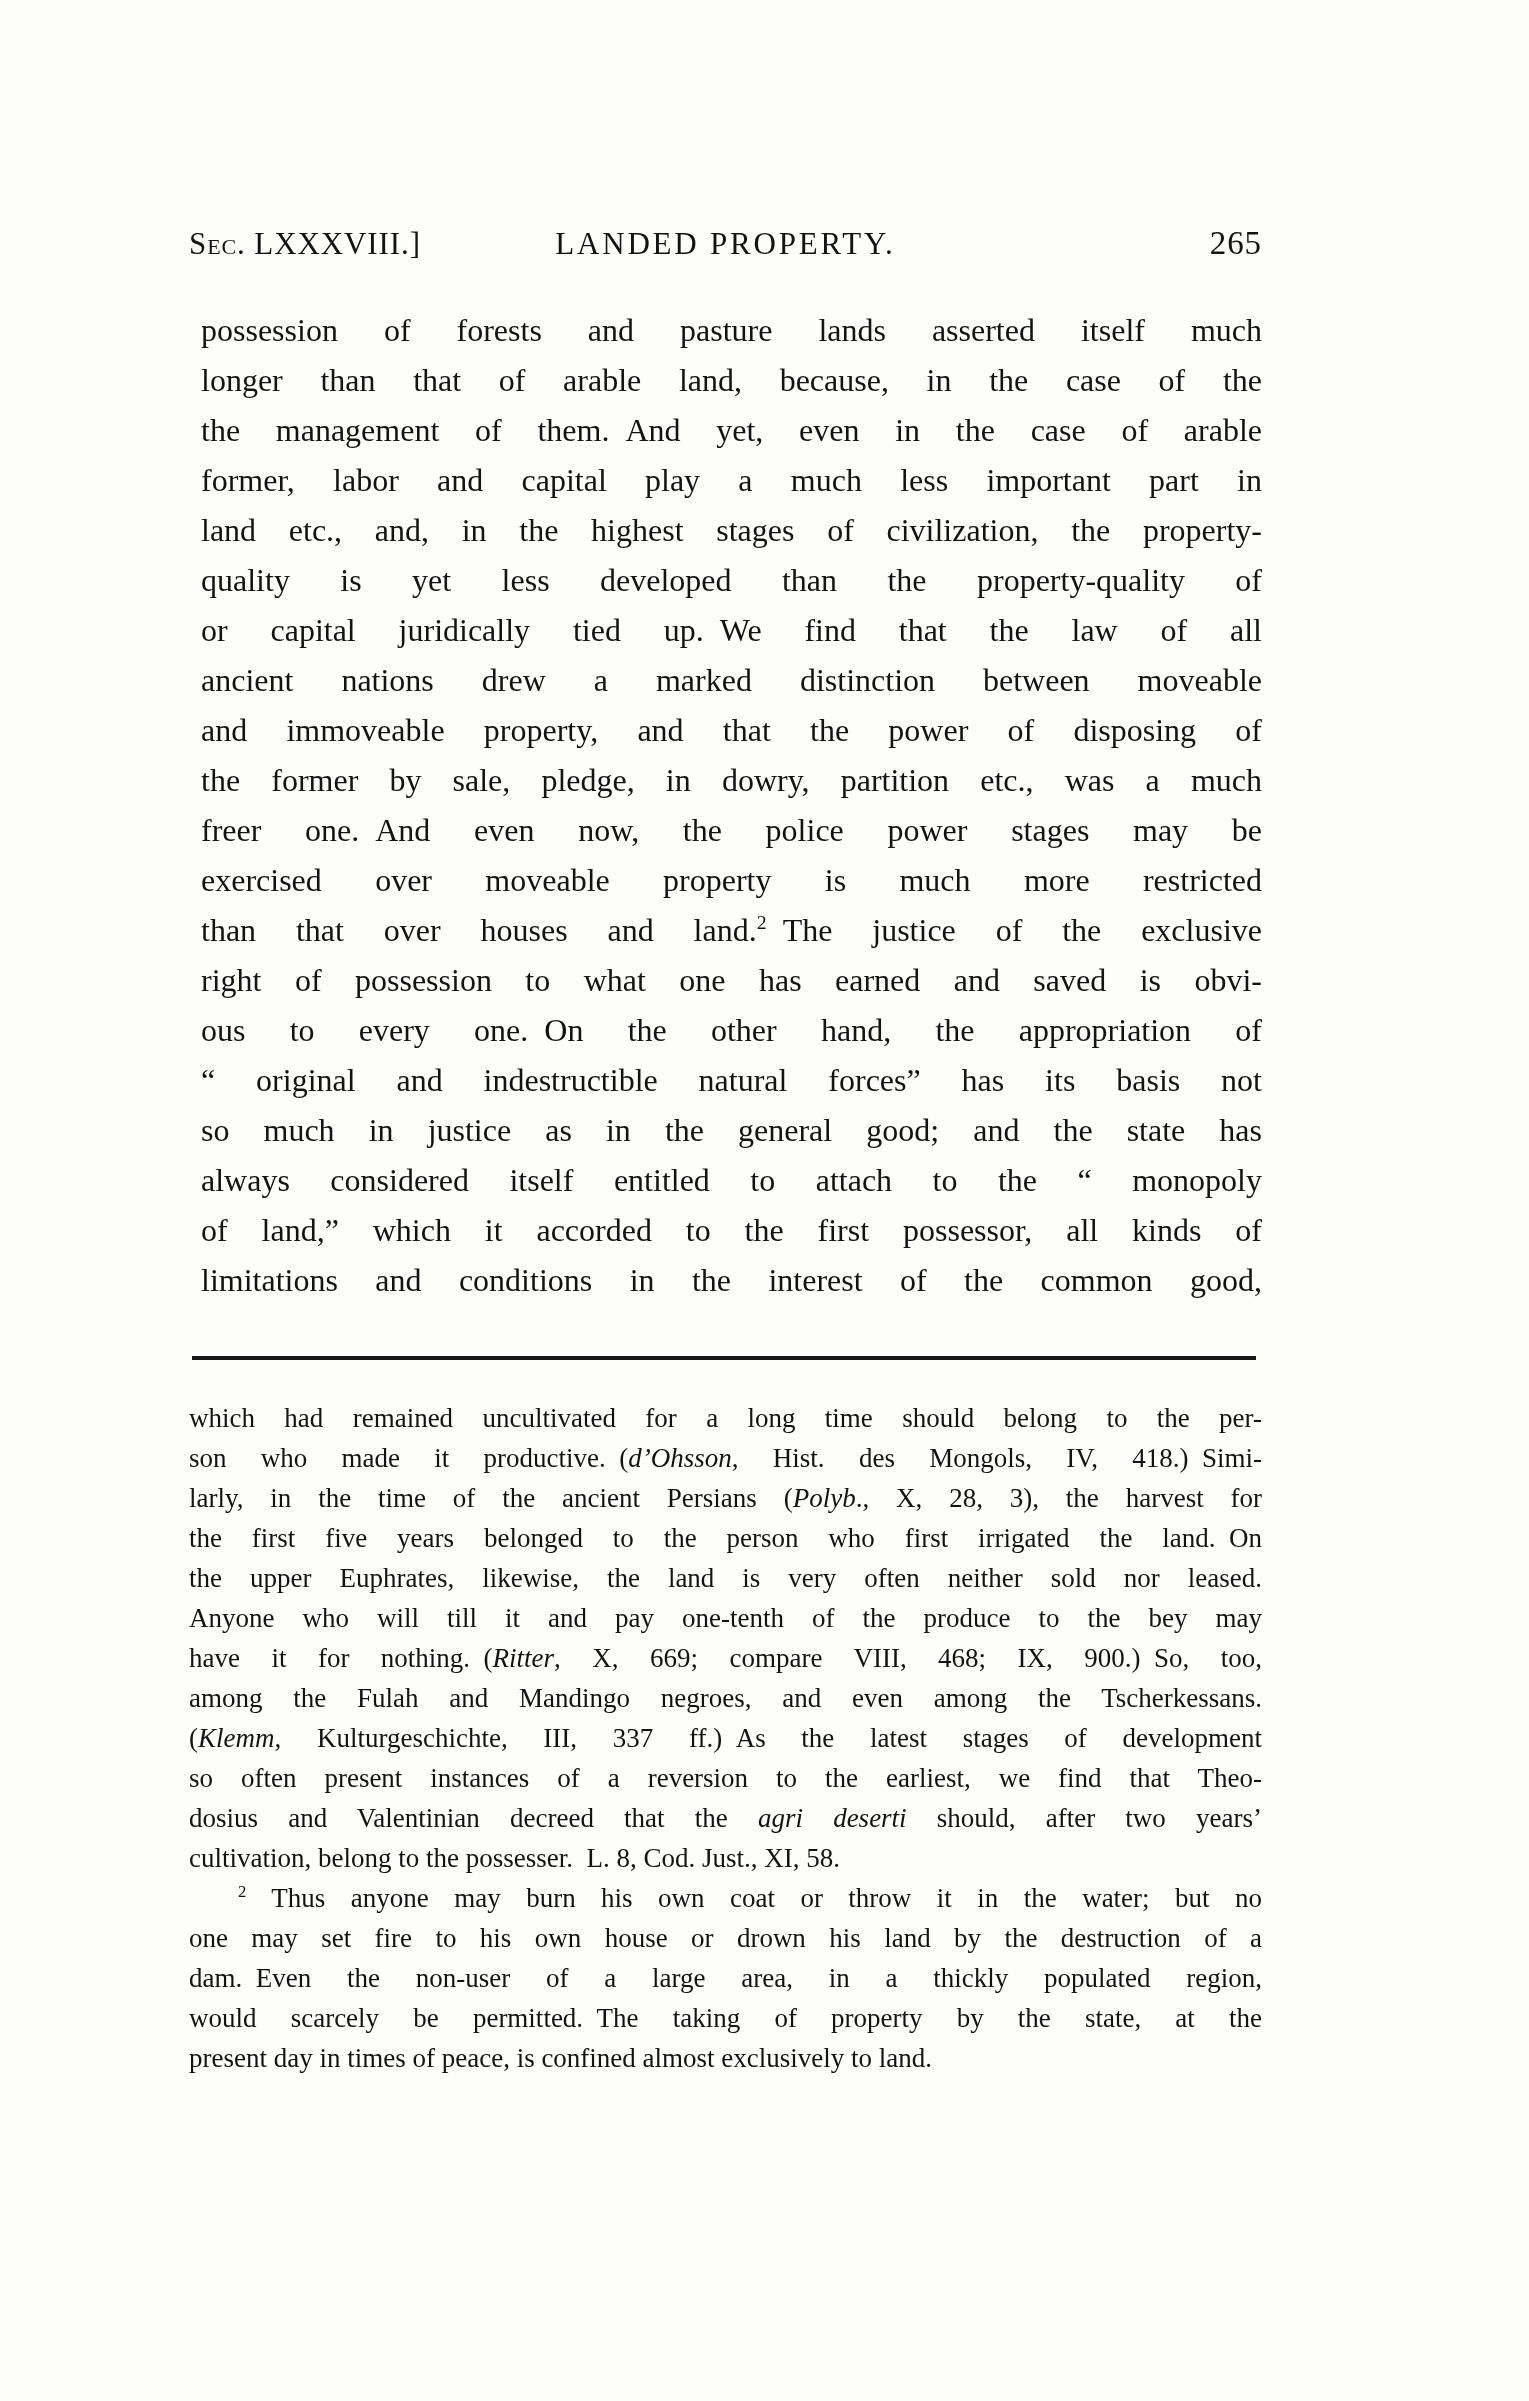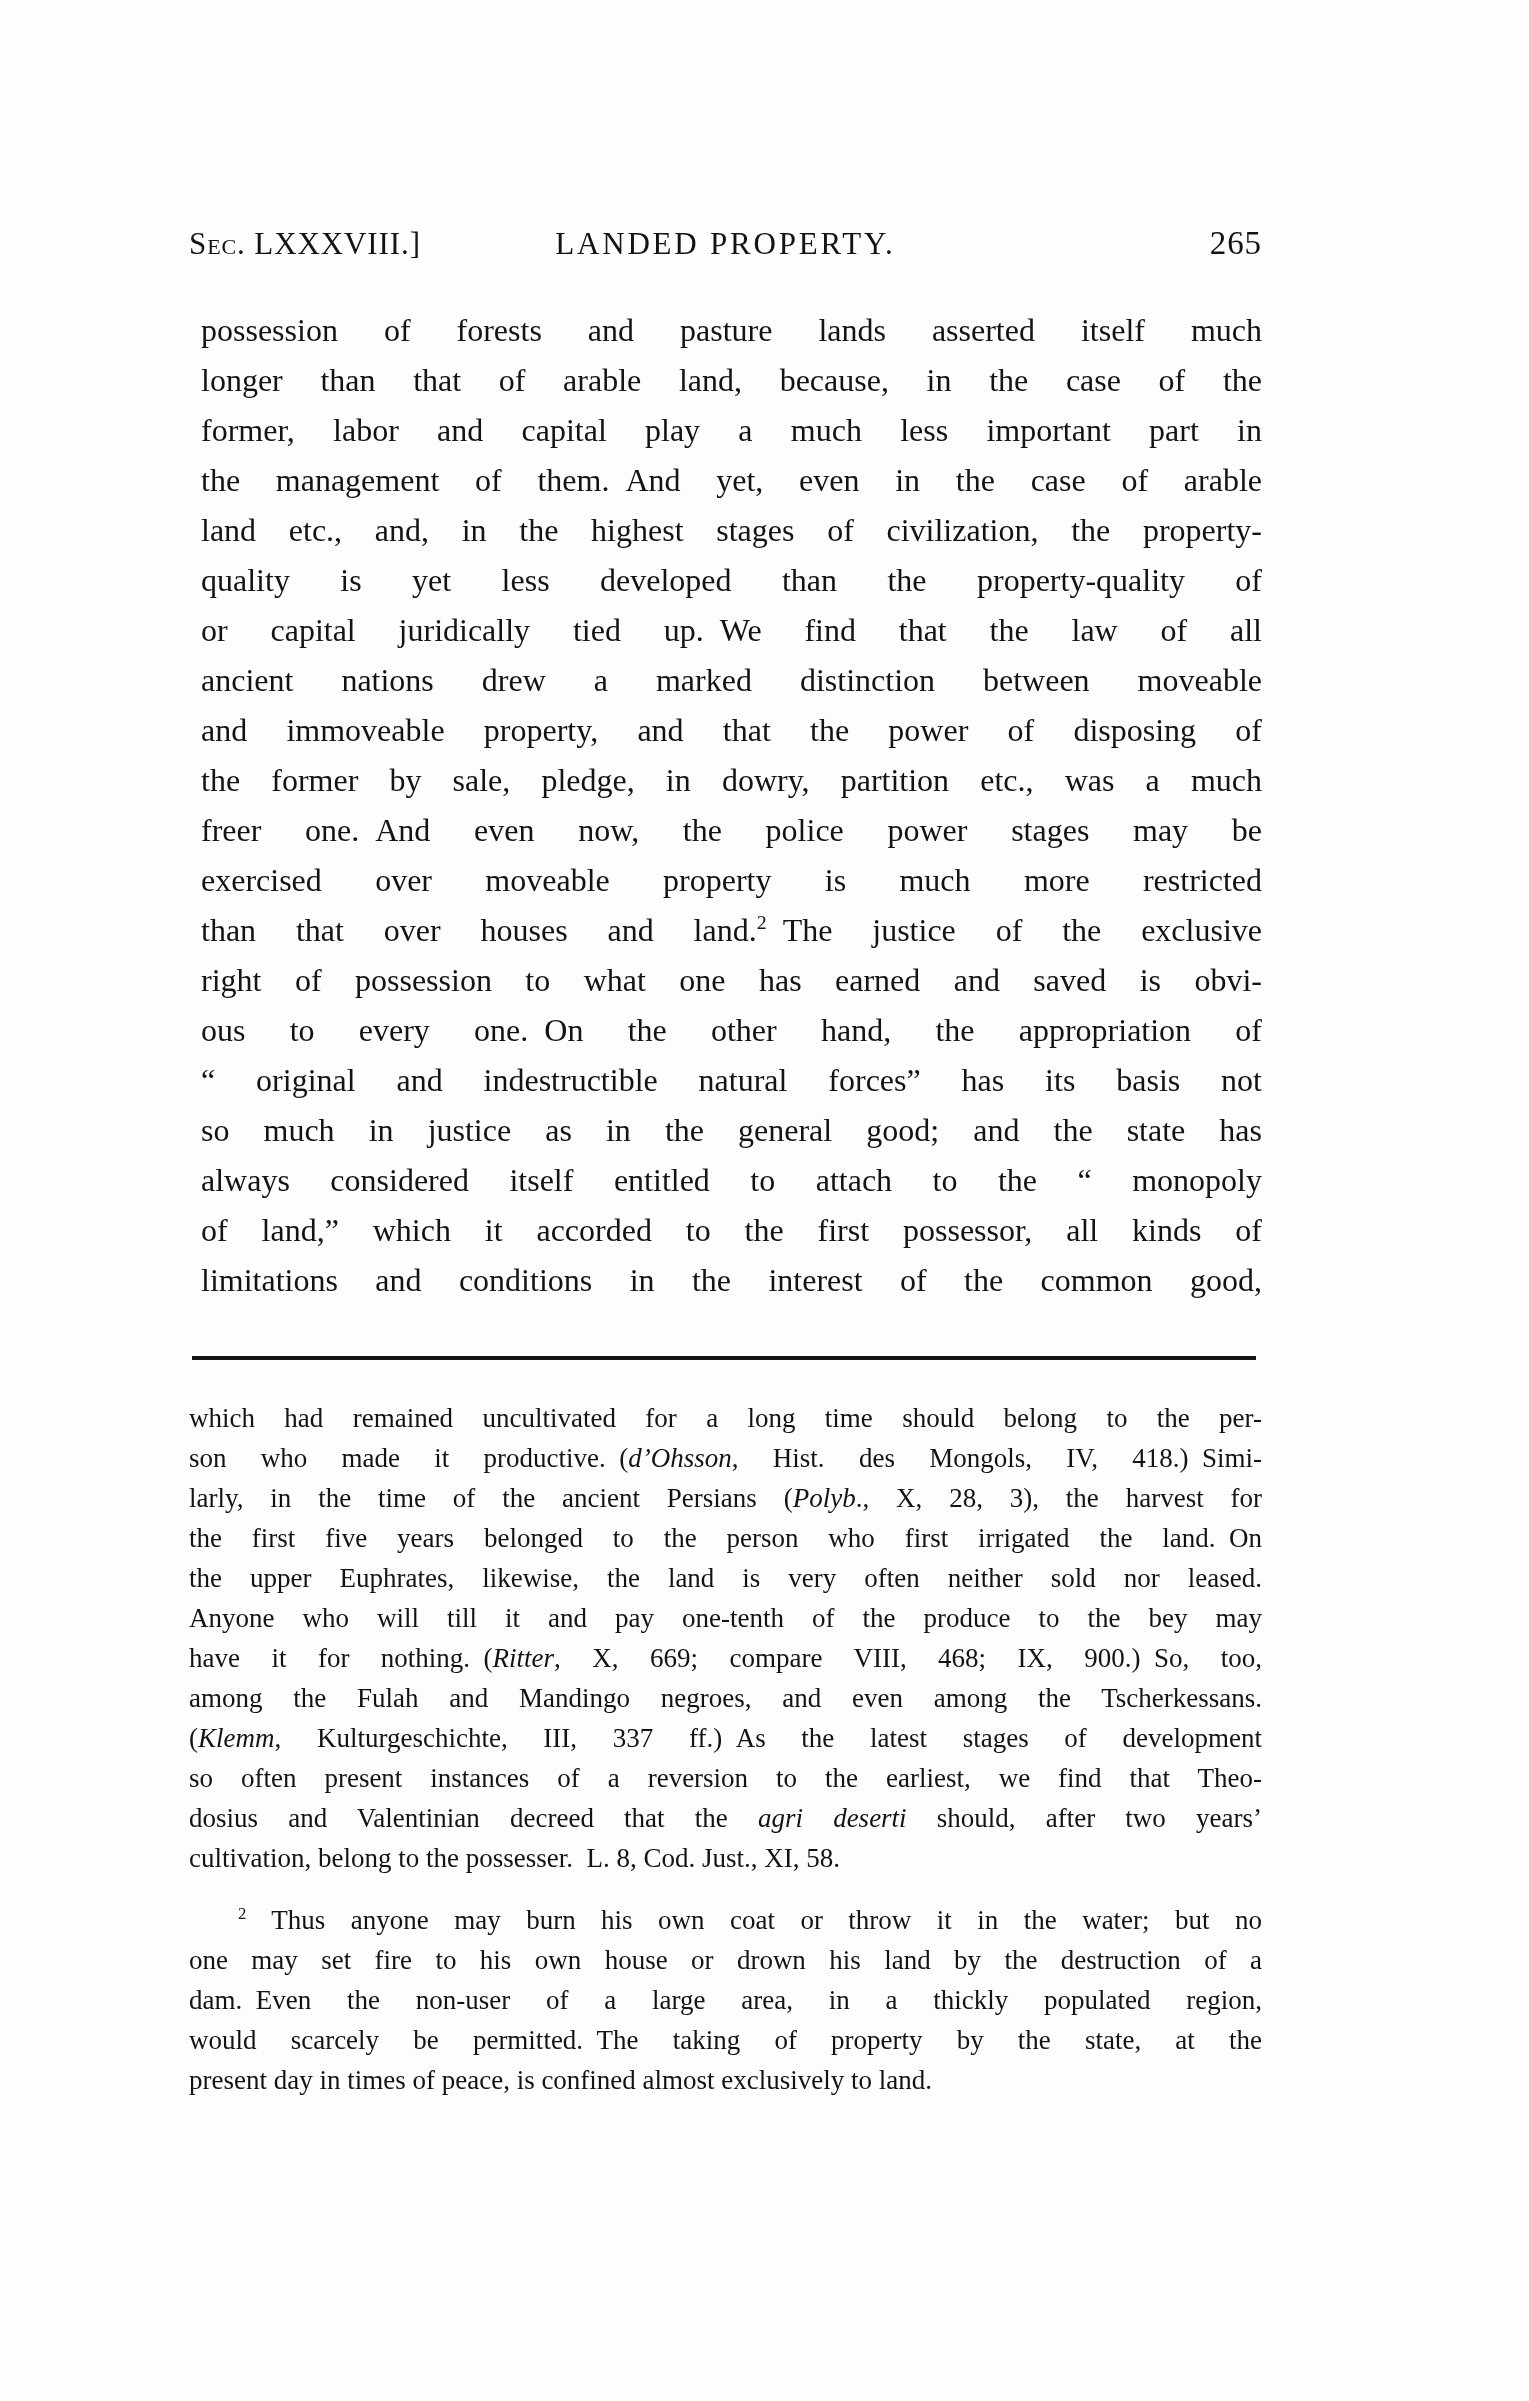--- a/index.html
+++ b/index.html
@@ -59,21 +59,20 @@
     text-align: justify;
     text-align-last: justify;
     overflow: hidden;
     white-space: normal;
   }
   .line.no-just {
     text-align-last: left;
   }
   .line.ind {
     text-indent: 49px;
-    margin-top: 22px;
   }
   .line i {
     font-style: italic;
   }
   .line sup {
     font-size: 62%;
     vertical-align: super;
     line-height: 0;
   }
   
@@ -102,22 +101,22 @@
 
   <div id="header" class="textcol">
     <span class="section">Sec. LXXXVIII.]</span>
     <span class="title">LANDED PROPERTY.</span>
     <span class="pageno">265</span>
   </div>
 
   <div id="bodytext" class="textcol">
       <div class="line"><span>possession of forests and pasture lands asserted itself much</span></div>
       <div class="line"><span>longer than that of arable land, because, in the case of the</span></div>
+      <div class="line"><span>the management of them. And yet, even in the case of arable</span></div>
       <div class="line"><span>former, labor and capital play a much less important part in</span></div>
-      <div class="line"><span>the management of them. And yet, even in the case of arable</span></div>
       <div class="line"><span>land etc., and, in the highest stages of civilization, the property-</span></div>
       <div class="line"><span>quality is yet less developed than the property-quality of</span></div>
       <div class="line"><span>or capital juridically tied up. We find that the law of all</span></div>
       <div class="line"><span>ancient nations drew a marked distinction between moveable</span></div>
       <div class="line"><span>and immoveable property, and that the power of disposing of</span></div>
       <div class="line"><span>the former by sale, pledge, in dowry, partition etc., was a much</span></div>
       <div class="line"><span>freer one. And even now, the police power stages may be</span></div>
       <div class="line"><span>exercised over moveable property is much more restricted</span></div>
       <div class="line"><span>than that over houses and land.</span><sup>2</sup><span> The justice of the exclusive</span></div>
       <div class="line"><span>right of possession to what one has earned and saved is obvi-</span></div>

